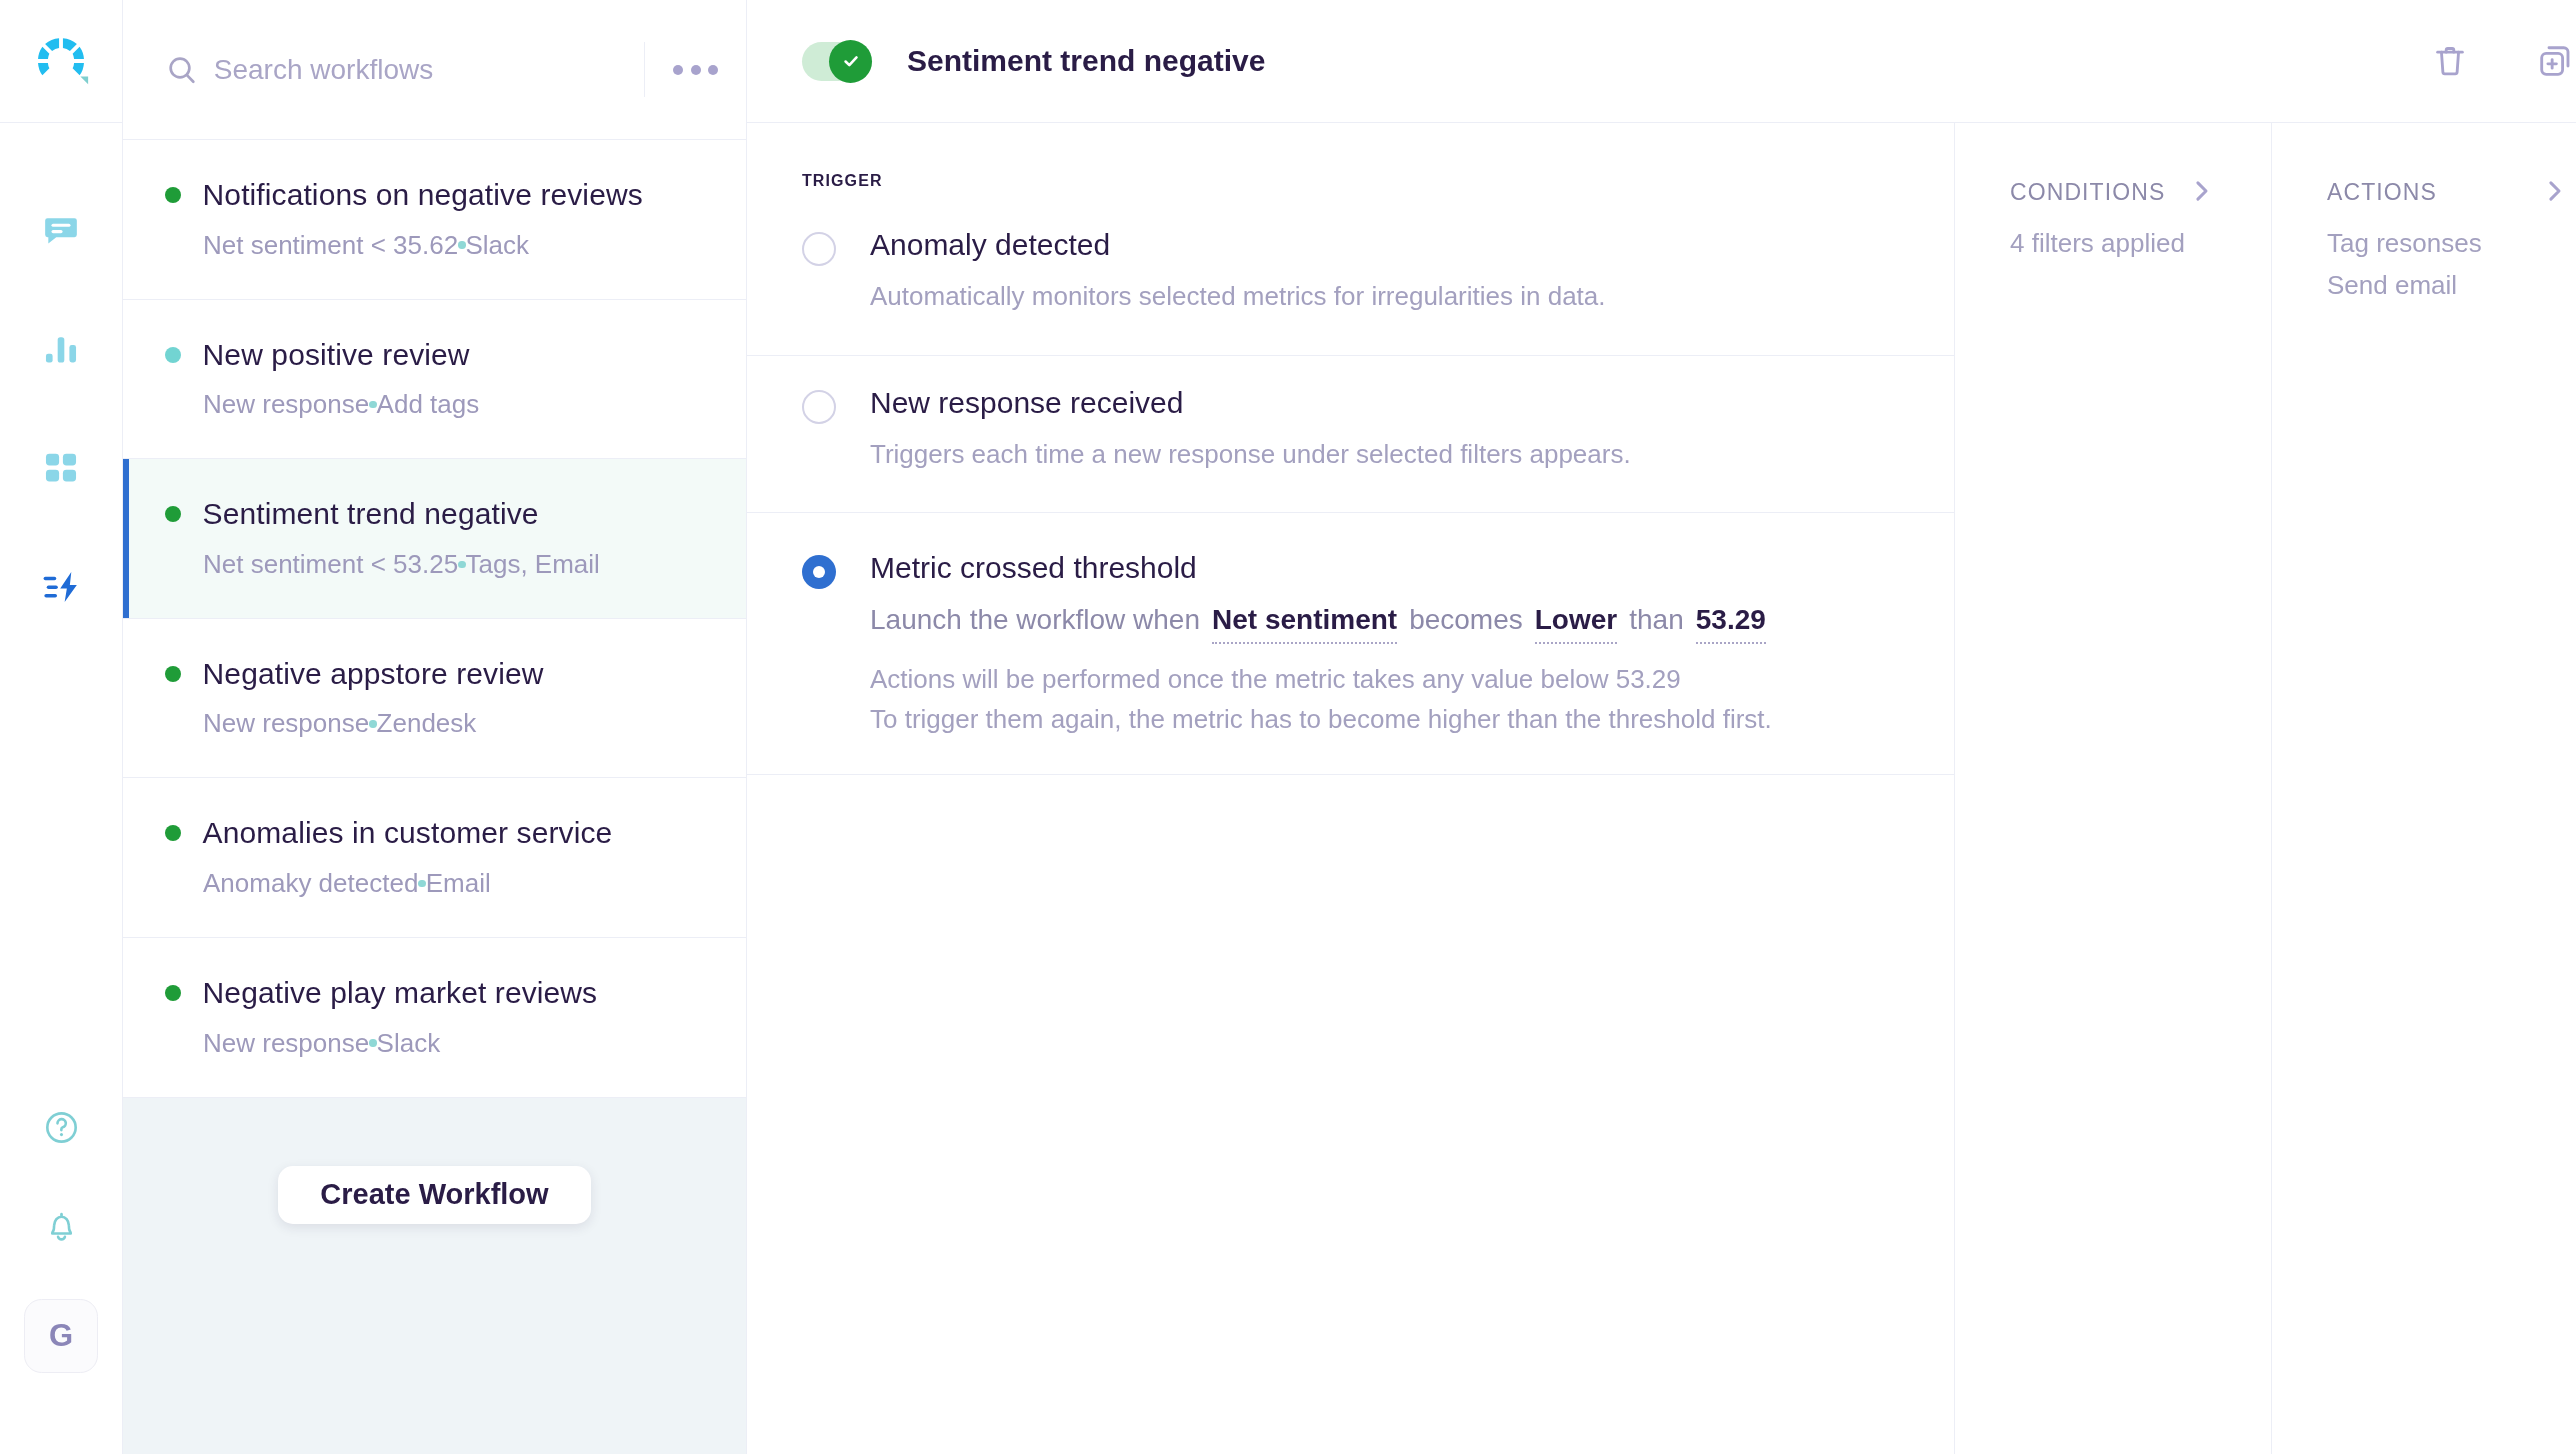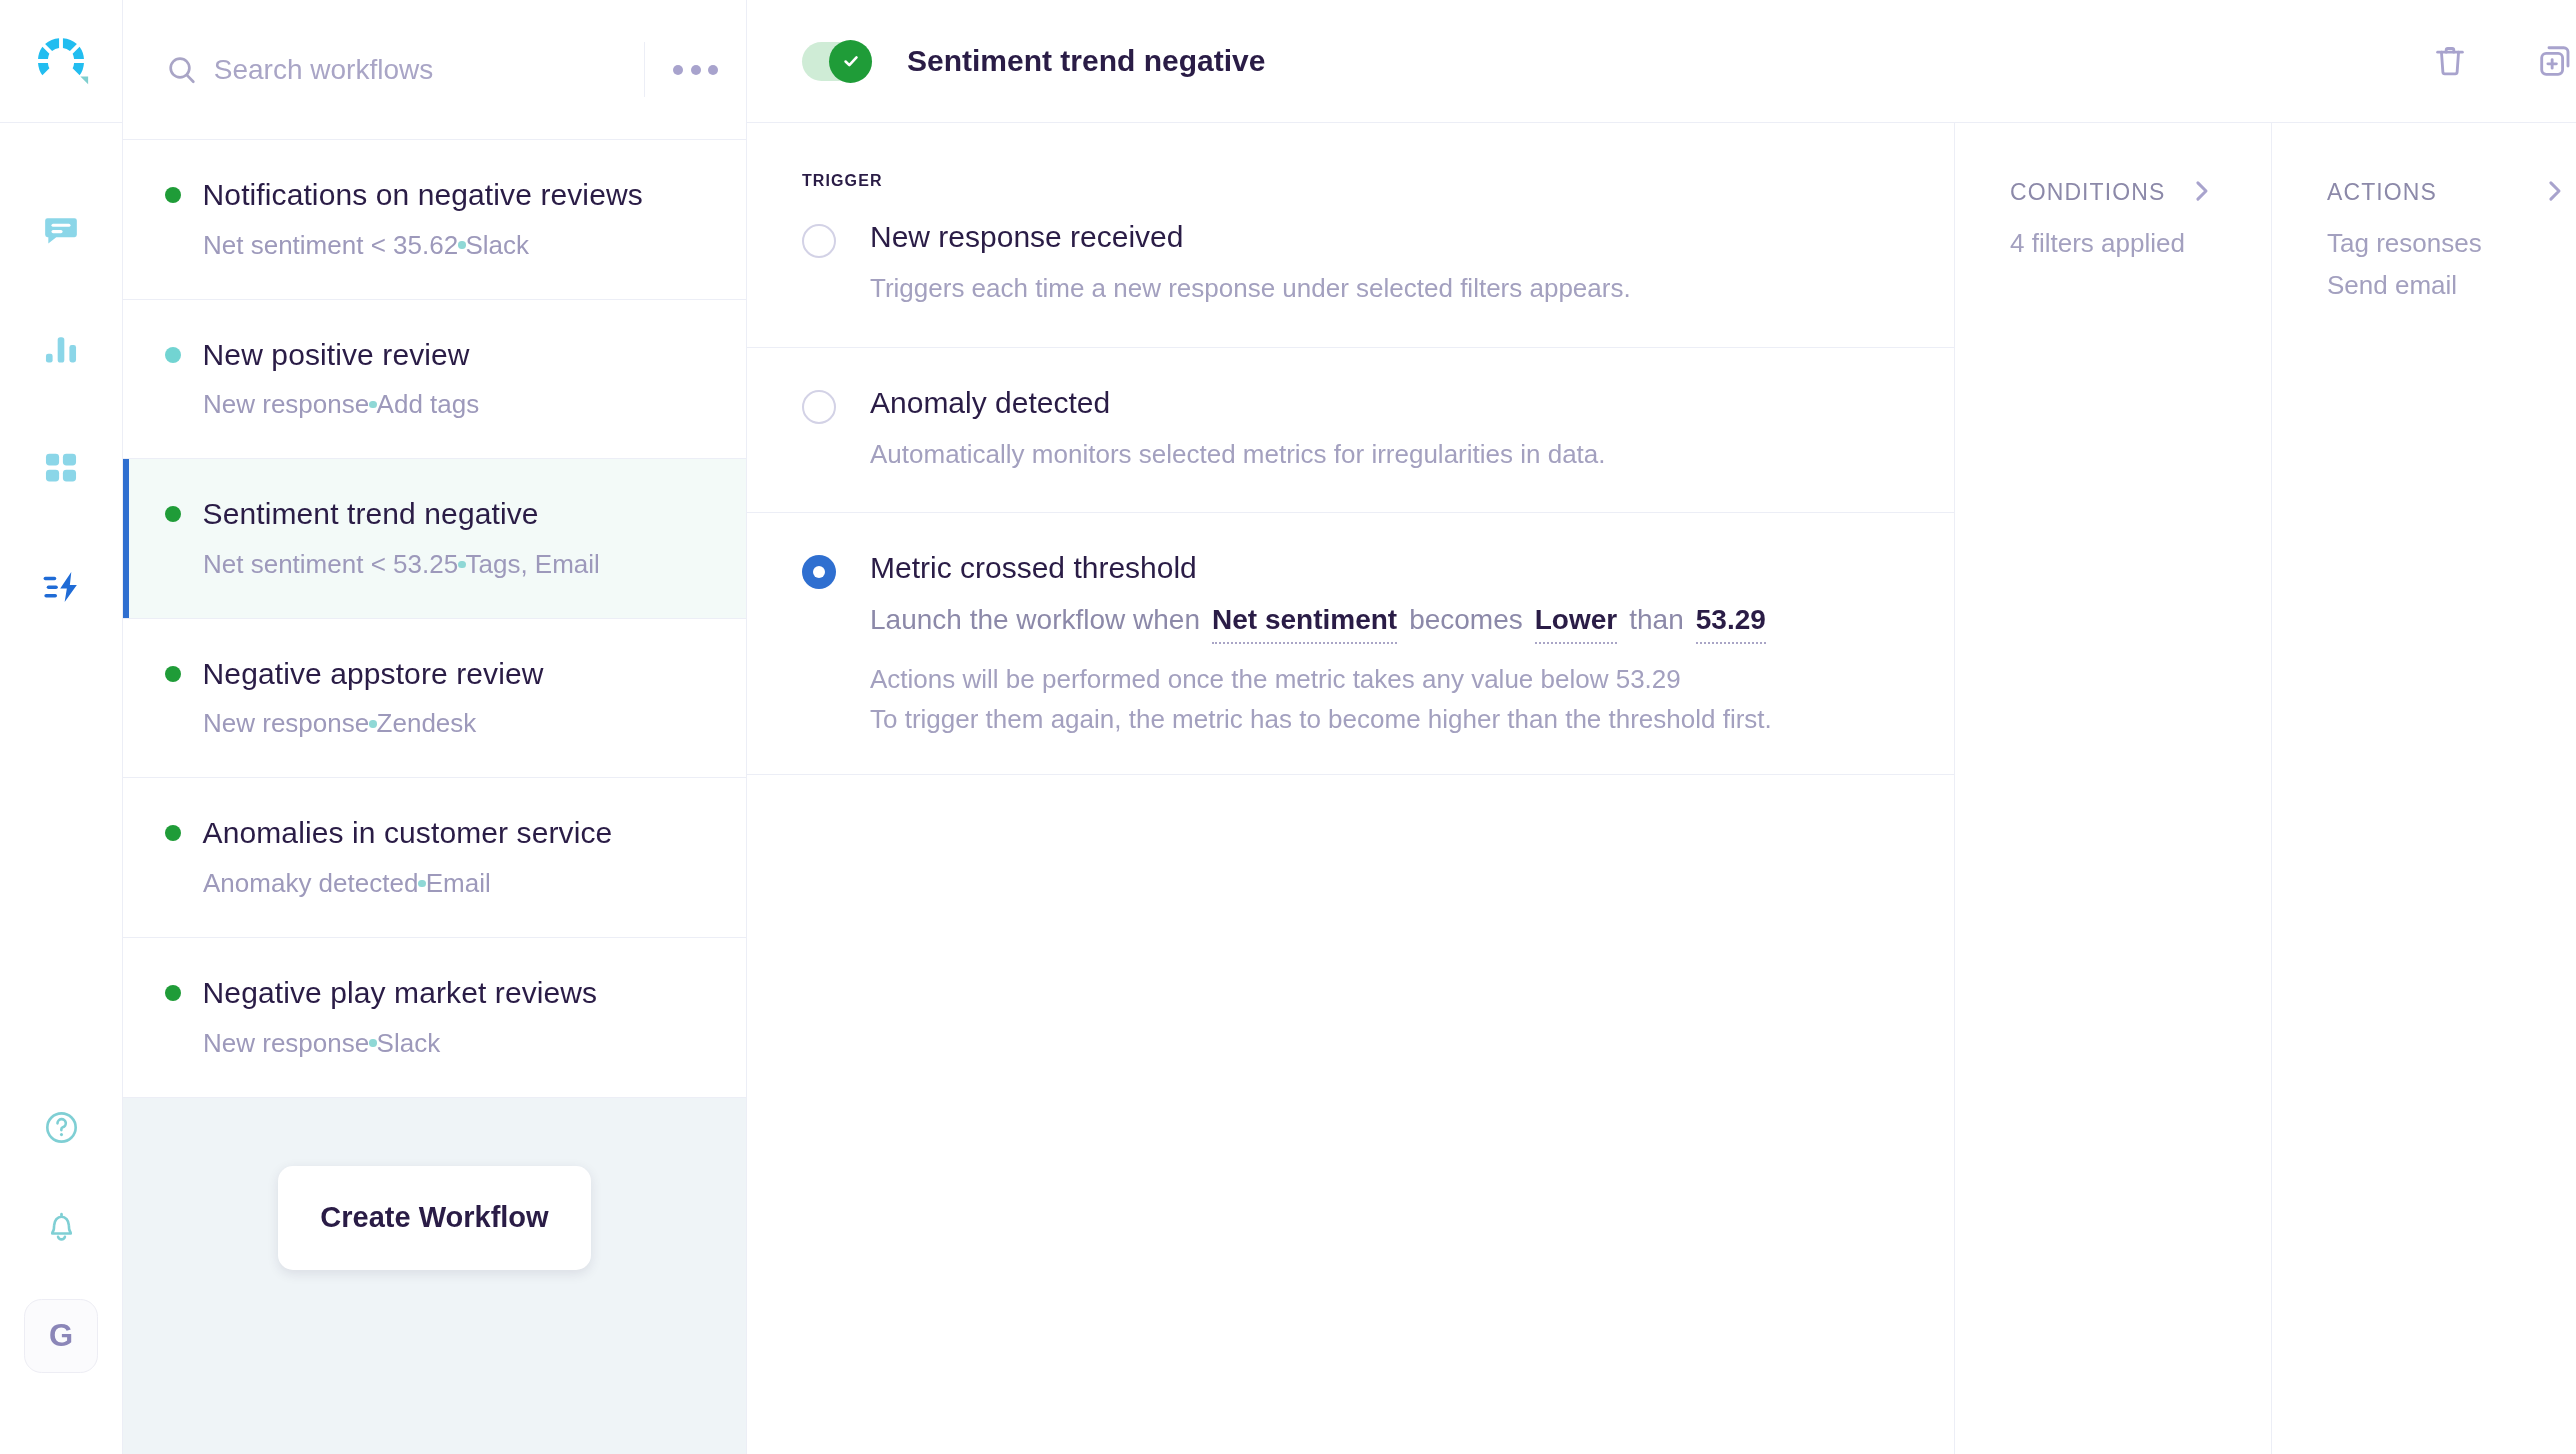--- a/index.html
+++ b/index.html
@@ -96,21 +96,21 @@
     flex: 1; background: #eff4f7;
     display: flex; justify-content: center; padding-top: 68px;
   }
   .create-btn {
     background: #ffffff; border: none;
     border-radius: 15px;
     padding: 24px 42px;
     font-family: "Liberation Sans", sans-serif;
     font-size: 29px; font-weight: 700; color: #2a1c46;
     box-shadow: 0 3.4px 12px rgba(40,30,70,0.10);
-    cursor: pointer; height: 104px;
+    cursor: pointer; height: 58px;
     display: flex; align-items: center;
   }
 
   
   .mainwrap { flex: 1; display: flex; flex-direction: column; height: 1454px; }
   .topbar {
     height: 123px; min-height: 123px;
     display: flex; align-items: center;
     border-bottom: 1.4px solid #eceef6;
     padding: 0 42px 0 55px; background: #ffffff;
@@ -382,33 +382,33 @@
           </svg>
         </div>
       </div>
     </div>
 
     <div class="panes">
 
       <div class="trigger-pane">
         <div class="trigger-label">TRIGGER</div>
 
+        <div class="opt">
+          <span class="radio"></span>
+          <div class="opt-body">
+            <div class="opt-title">Anomaly detected</div>
+            <div class="opt-desc">Automatically monitors selected metrics for irregularities in data.</div>
+          </div>
+        </div>
+
         <div class="opt" style="padding-top:30px">
           <span class="radio"></span>
           <div class="opt-body">
             <div class="opt-title">New response received</div>
             <div class="opt-desc">Triggers each time a new response under selected filters appears.</div>
-          </div>
-        </div>
-
-        <div class="opt">
-          <span class="radio"></span>
-          <div class="opt-body">
-            <div class="opt-title">Anomaly detected</div>
-            <div class="opt-desc">Automatically monitors selected metrics for irregularities in data.</div>
           </div>
         </div>
 
         <div class="opt">
           <span class="radio on"></span>
           <div class="opt-body">
             <div class="opt-title">Metric crossed threshold</div>
             <div class="sentence">
               <span>Launch the workflow when</span>
               <span class="token">Net sentiment</span>

